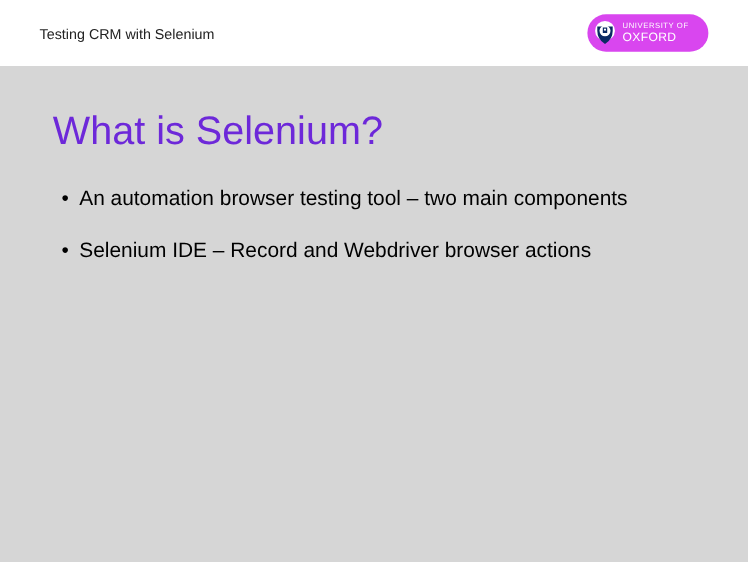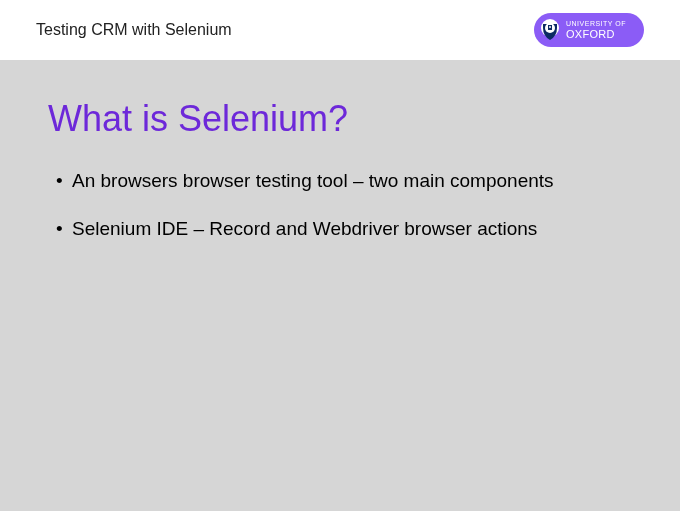--- a/index.html
+++ b/index.html
@@ -12,27 +12,27 @@
   }
   .header {
     height: 60px;
     background: #ffffff;
     display: flex;
     align-items: center;
     justify-content: space-between;
     padding: 0 36px 0 36px;
   }
   .header-title {
-    font-size: 16px;
+    font-size: 13px;
     color: #222;
   }
   .oxford-badge {
     width: 110px;
     height: 34px;
-    background: #8b5cf6;
+    background: #d946ef;
     display: flex;
     align-items: center;
     padding: 0 6px;
     gap: 6px;
     border-radius: 17px;
   }
   .crest {
     width: 20px;
     height: 24px;
     flex-shrink: 0;
@@ -90,16 +90,16 @@
     <div class="oxford-text">
       <span class="line1">UNIVERSITY OF</span>
       <span class="line2">OXFORD</span>
     </div>
   </div>
 </div>
 
 <div class="content">
   <h1 class="slide-title">What is Selenium?</h1>
   <ul class="bullets">
-    <li>An browsers browser testing tool – two main components</li>
+    <li>An automation browser testing tool – two main components</li>
     <li>Selenium IDE – Record and Webdriver browser actions</li>
   </ul>
 </div>
 
 </body></html>

